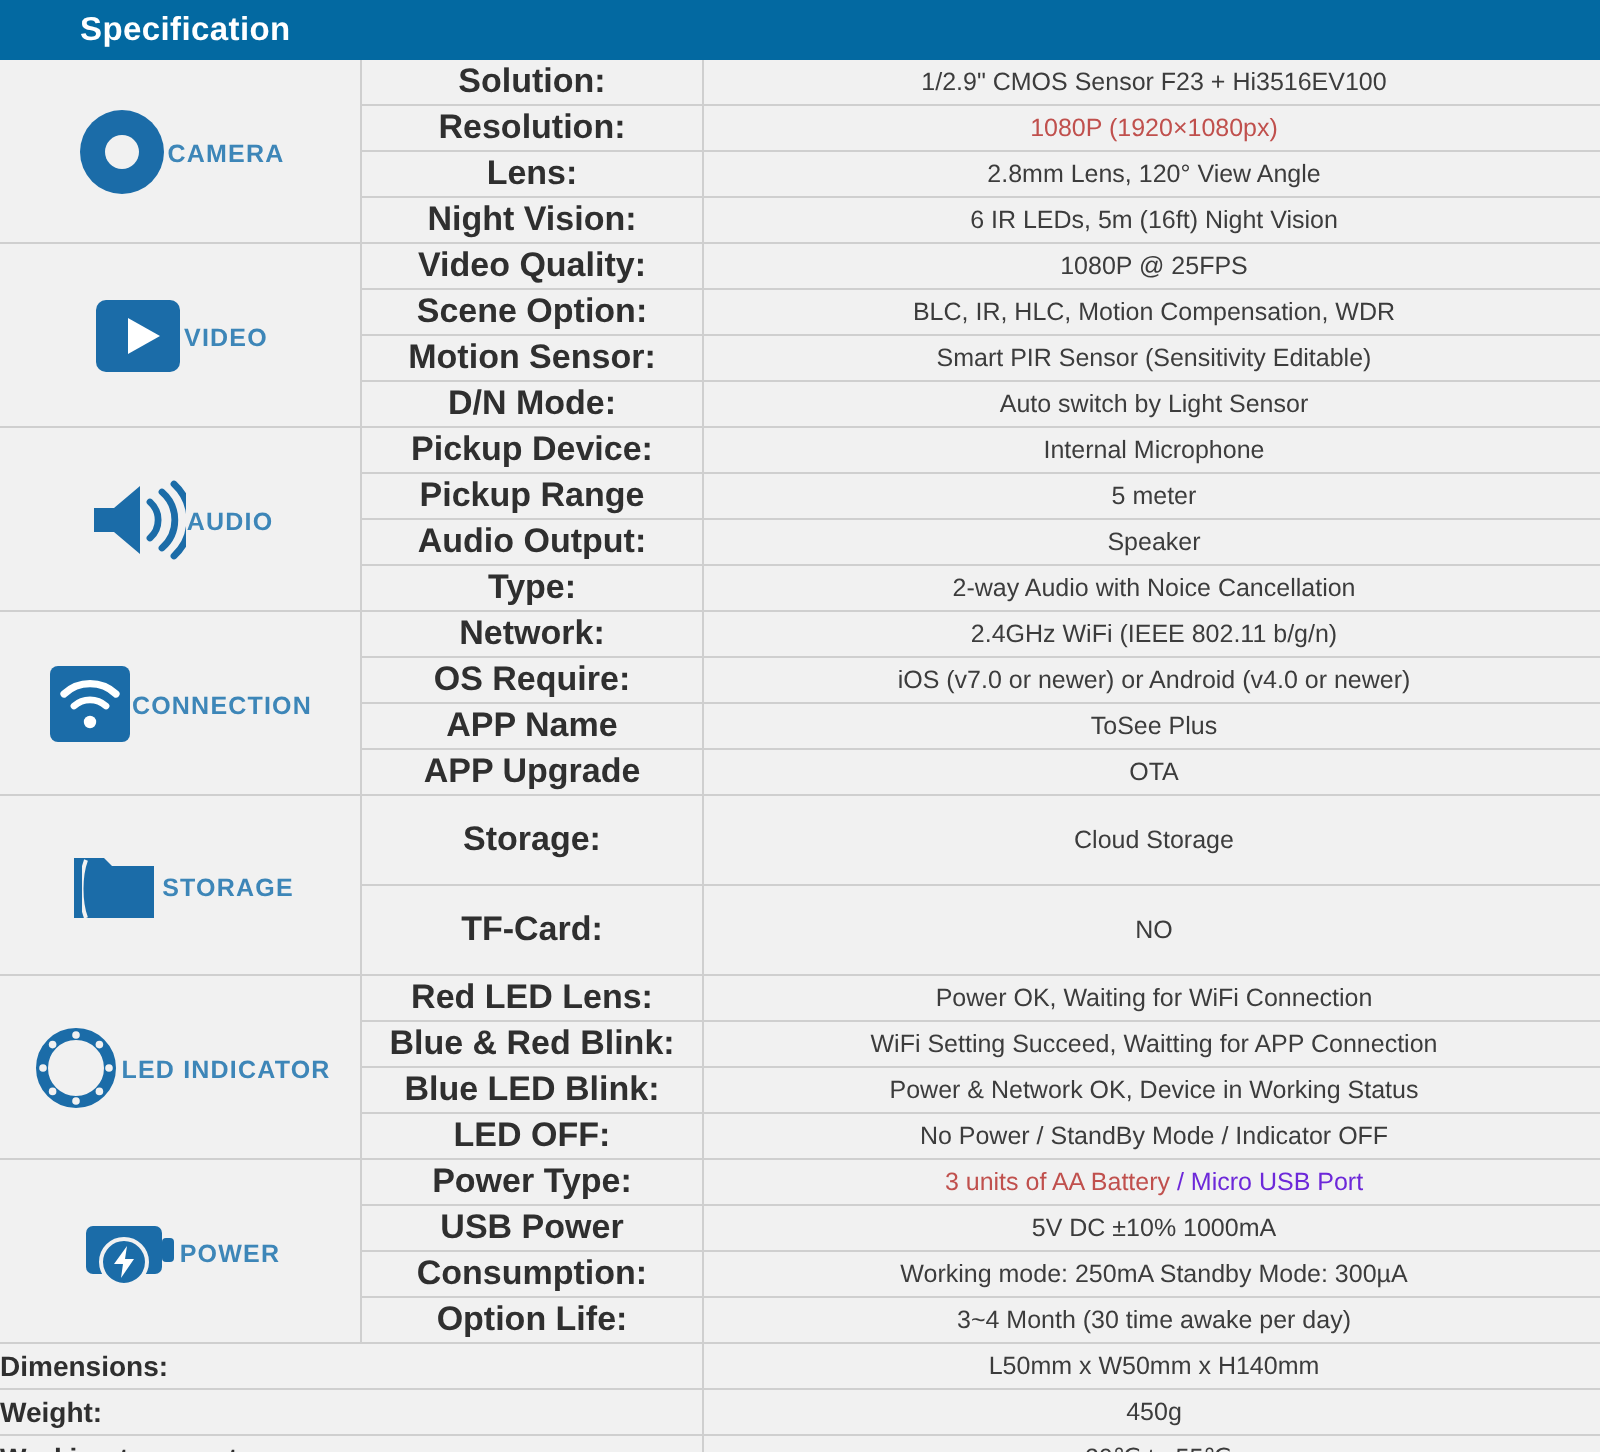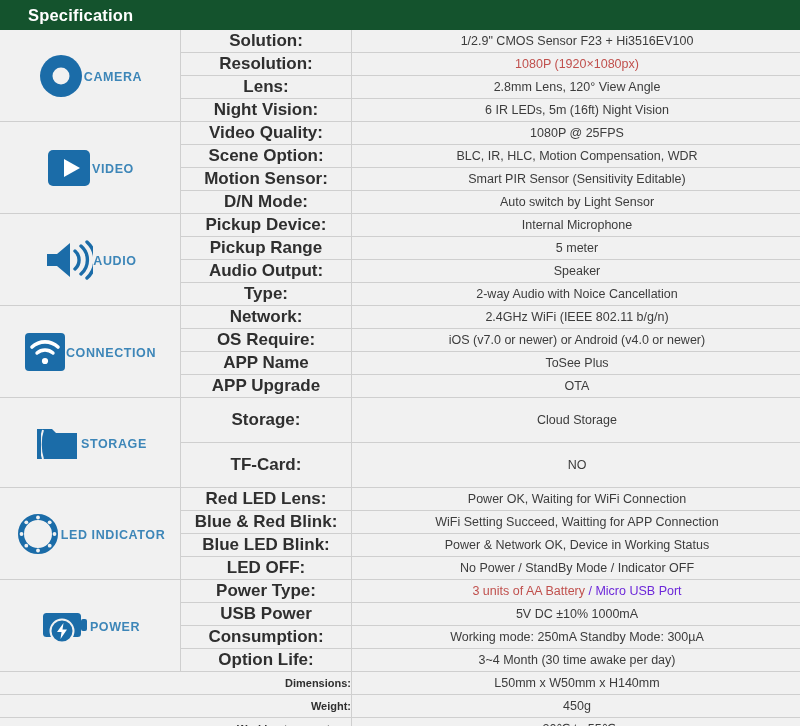--- a/index.html
+++ b/index.html
@@ -16,24 +16,24 @@
   #spec-sheet {
     width: 800px;
     height: 726px;
     position: relative;
     background: #f2f2f2;
   }
 
   
   .header-bar {
     height: 30px;
-    background: #14532d;
+    background: #0369a1;
     display: flex;
     align-items: center;
-    padding-left: 28px;
+    padding-left: 40px;
     box-sizing: border-box;
   }
   .header-title {
     color: #ffffff;
     font-size: 16.5px;
     font-weight: bold;
     letter-spacing: 0.2px;
   }
 
   
@@ -79,22 +79,22 @@
   td.value-cell.highlight {
     color: #c0504d;
   }
   td.tall {
     height: 44px;
     line-height: 44px;
     margin-left: 28px;
   }
   td.wide-label {
     width: 350px;
-    text-align: right;
-    font-size: 11px;
+    text-align: left;
+    font-size: 14px;
     font-weight: bold;
     color: #2f2f2f;
     height: 22px;
     line-height: 22px;
     border-right: 1px solid #cfcfcf;
   }
   .red-part { color: #c0504d; }
   .dark-part { color: #6d28d9; }
 
   

